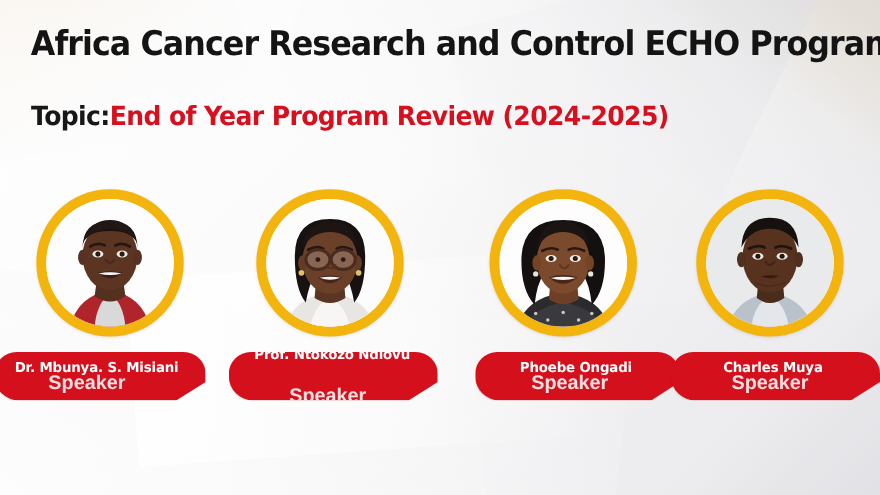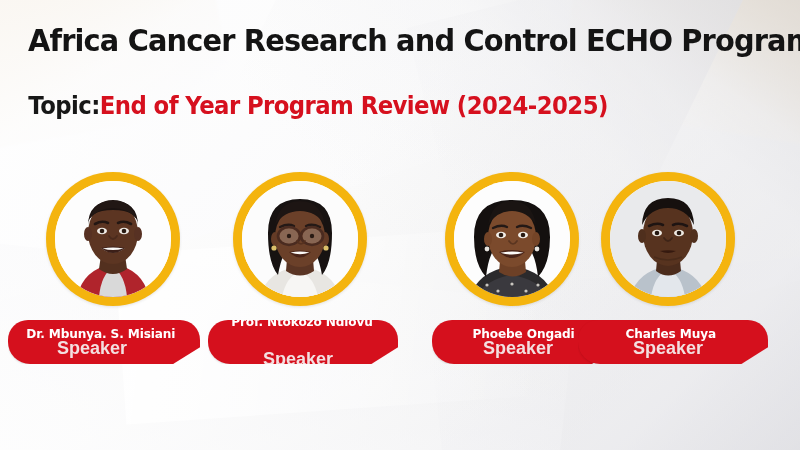--- a/index.html
+++ b/index.html
@@ -96,24 +96,24 @@
   .speakers {
     position:absolute;
     top:172px; left:0;
     width:800px; height:210px;
   }
   .speaker {
     position:absolute;
     top:0;
     width:200px; height:210px;
   }
-  .speaker.s0 { left:13px; }
+  .speaker.s0 { left:0px; }
   .speaker.s1 { left:200px; }
   .speaker.s2 { left:412px; }
-  .speaker.s3 { left:568px; }
+  .speaker.s3 { left:600px; }
 
   .avatar-ring {
     position:absolute;
     top:0; left:50%;
     transform:translateX(-50%);
     width:134px; height:134px;
     border-radius:50%;
     background:#F4B40E;
     box-shadow:0 1px 3px rgba(0,0,0,0.10);
   }

